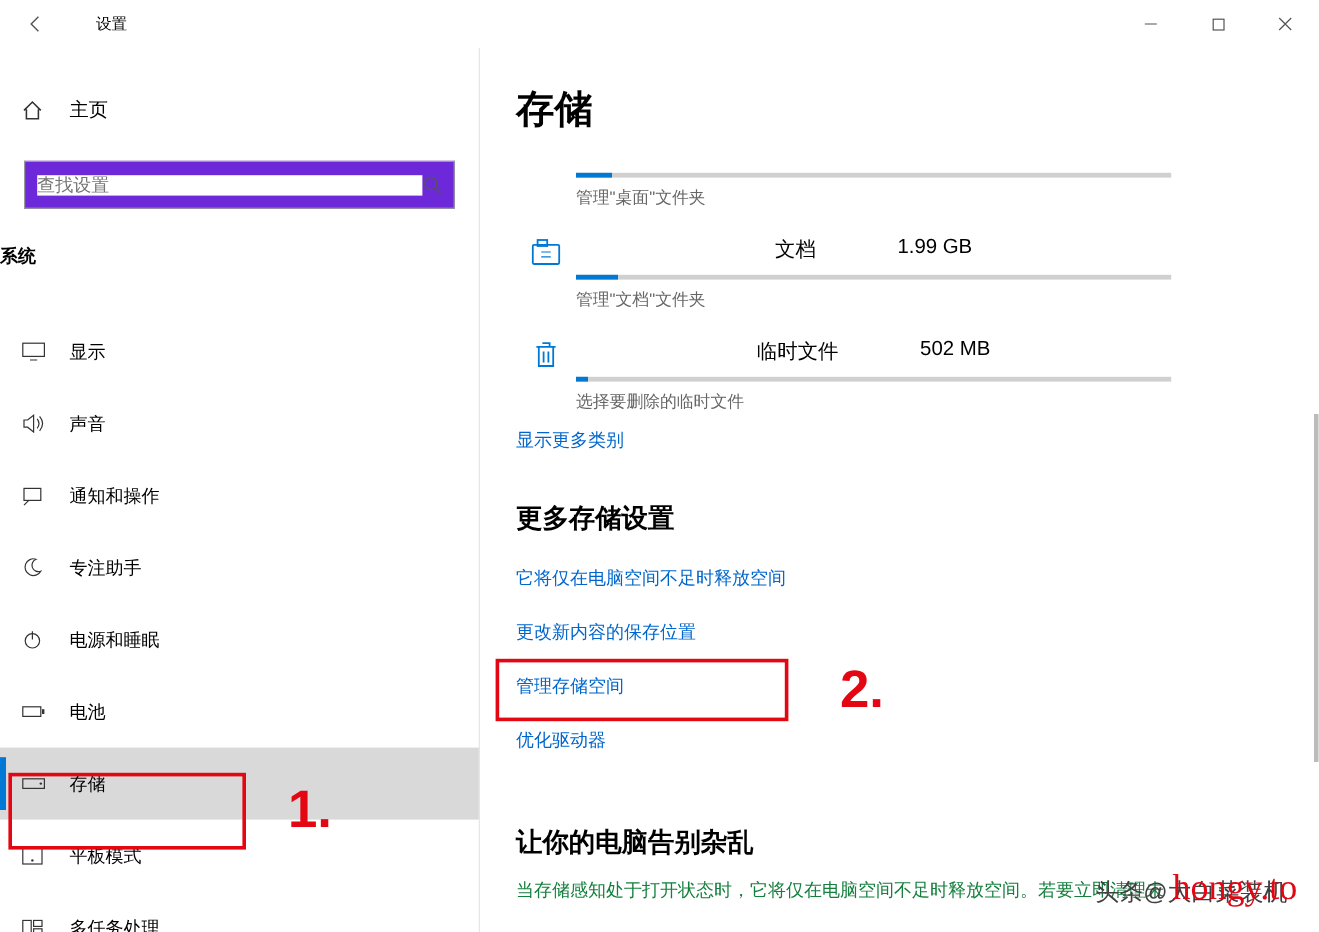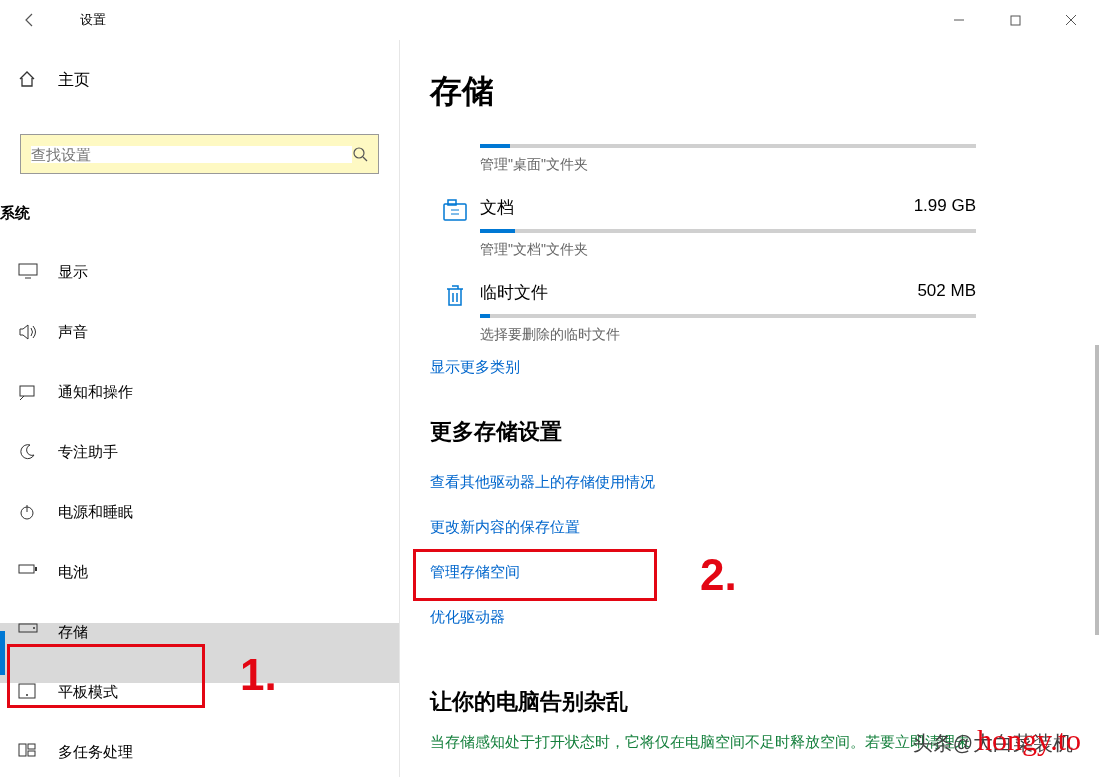--- a/index.html
+++ b/index.html
@@ -41,52 +41,53 @@
   display: flex;
   height: calc(100% - 40px);
 }
 .sidebar {
   width: 400px;
   padding-top: 30px;
   border-right: 1px solid #e6e6e6;
   position: relative;
 }
 .home-row {
-  display: flex; 
+  display: flex; align-items: center;
   height: 44px;
   padding-left: 18px;
   font-size: 16px;
   margin-bottom: 20px;
 }
 .home-row .icon { width: 40px; }
 .search-box {
   margin: 0 20px 30px 20px;
   height: 40px;
   border: 1px solid #999;
-  background: #fef9c3;
+  background: #6d28d9;
   display: flex;
   align-items: center;
   padding: 0 10px;
 }
 .search-box input {
   flex: 1;
   border: none;
   outline: none;
   font-size: 15px;
   font-family: inherit;
 }
 .search-box .icon { color: #555; }
 .section-label {
   font-size: 15px;
   font-weight: 600;
   margin-bottom: 40px;
 }
 .nav-item {
   height: 60px;
   display: flex;
+  align-items: center;
   padding-left: 18px;
   font-size: 15px;
   cursor: pointer;
   position: relative;
 }
 .nav-item .icon {
   width: 40px;
   font-size: 17px;
   color: #333;
 }
@@ -120,21 +121,21 @@
 }
 .storage-item .s-icon {
   width: 50px;
   display: flex;
   justify-content: center;
   padding-top: 2px;
 }
 .storage-item .s-body { flex: 1; }
 .storage-item .s-title-row {
   display: flex;
-  justify-content: space-between;
+  justify-content: center;
   font-size: 17px;
   gap: 28px;
 }
 .storage-item .s-title-row .sz { font-weight: 400; margin-left: 40px; }
 .storage-bar {
   height: 4px;
   background: #d0d0d0;
   margin-top: 10px;
   margin-bottom: 8px;
   position: relative;
@@ -403,21 +404,21 @@
             <div class="fill" style="width:2%"></div>
           </div>
         <div class="s-sub">选择要删除的临时文件</div>
       </div>
     </div>
 
     <a class="link">显示更多类别</a>
 
     <div class="more-heading">更多存储设置</div>
 
-    <a class="link">查看其他驱动器上的存储使用情况</a>
+    <a class="link">它将仅在电脑空间不足时释放空间</a>
     <a class="link">更改新内容的保存位置</a>
     <a class="link">管理存储空间</a>
     <a class="link">优化驱动器</a>
 
     <div class="declutter-head">让你的电脑告别杂乱</div>
     <div class="declutter-text">当存储感知处于打开状态时，它将仅在电脑空间不足时释放空间。若要立即清理未</div>
 
     <div class="scrollbar-thumb"></div>
   </div>
 </div>

